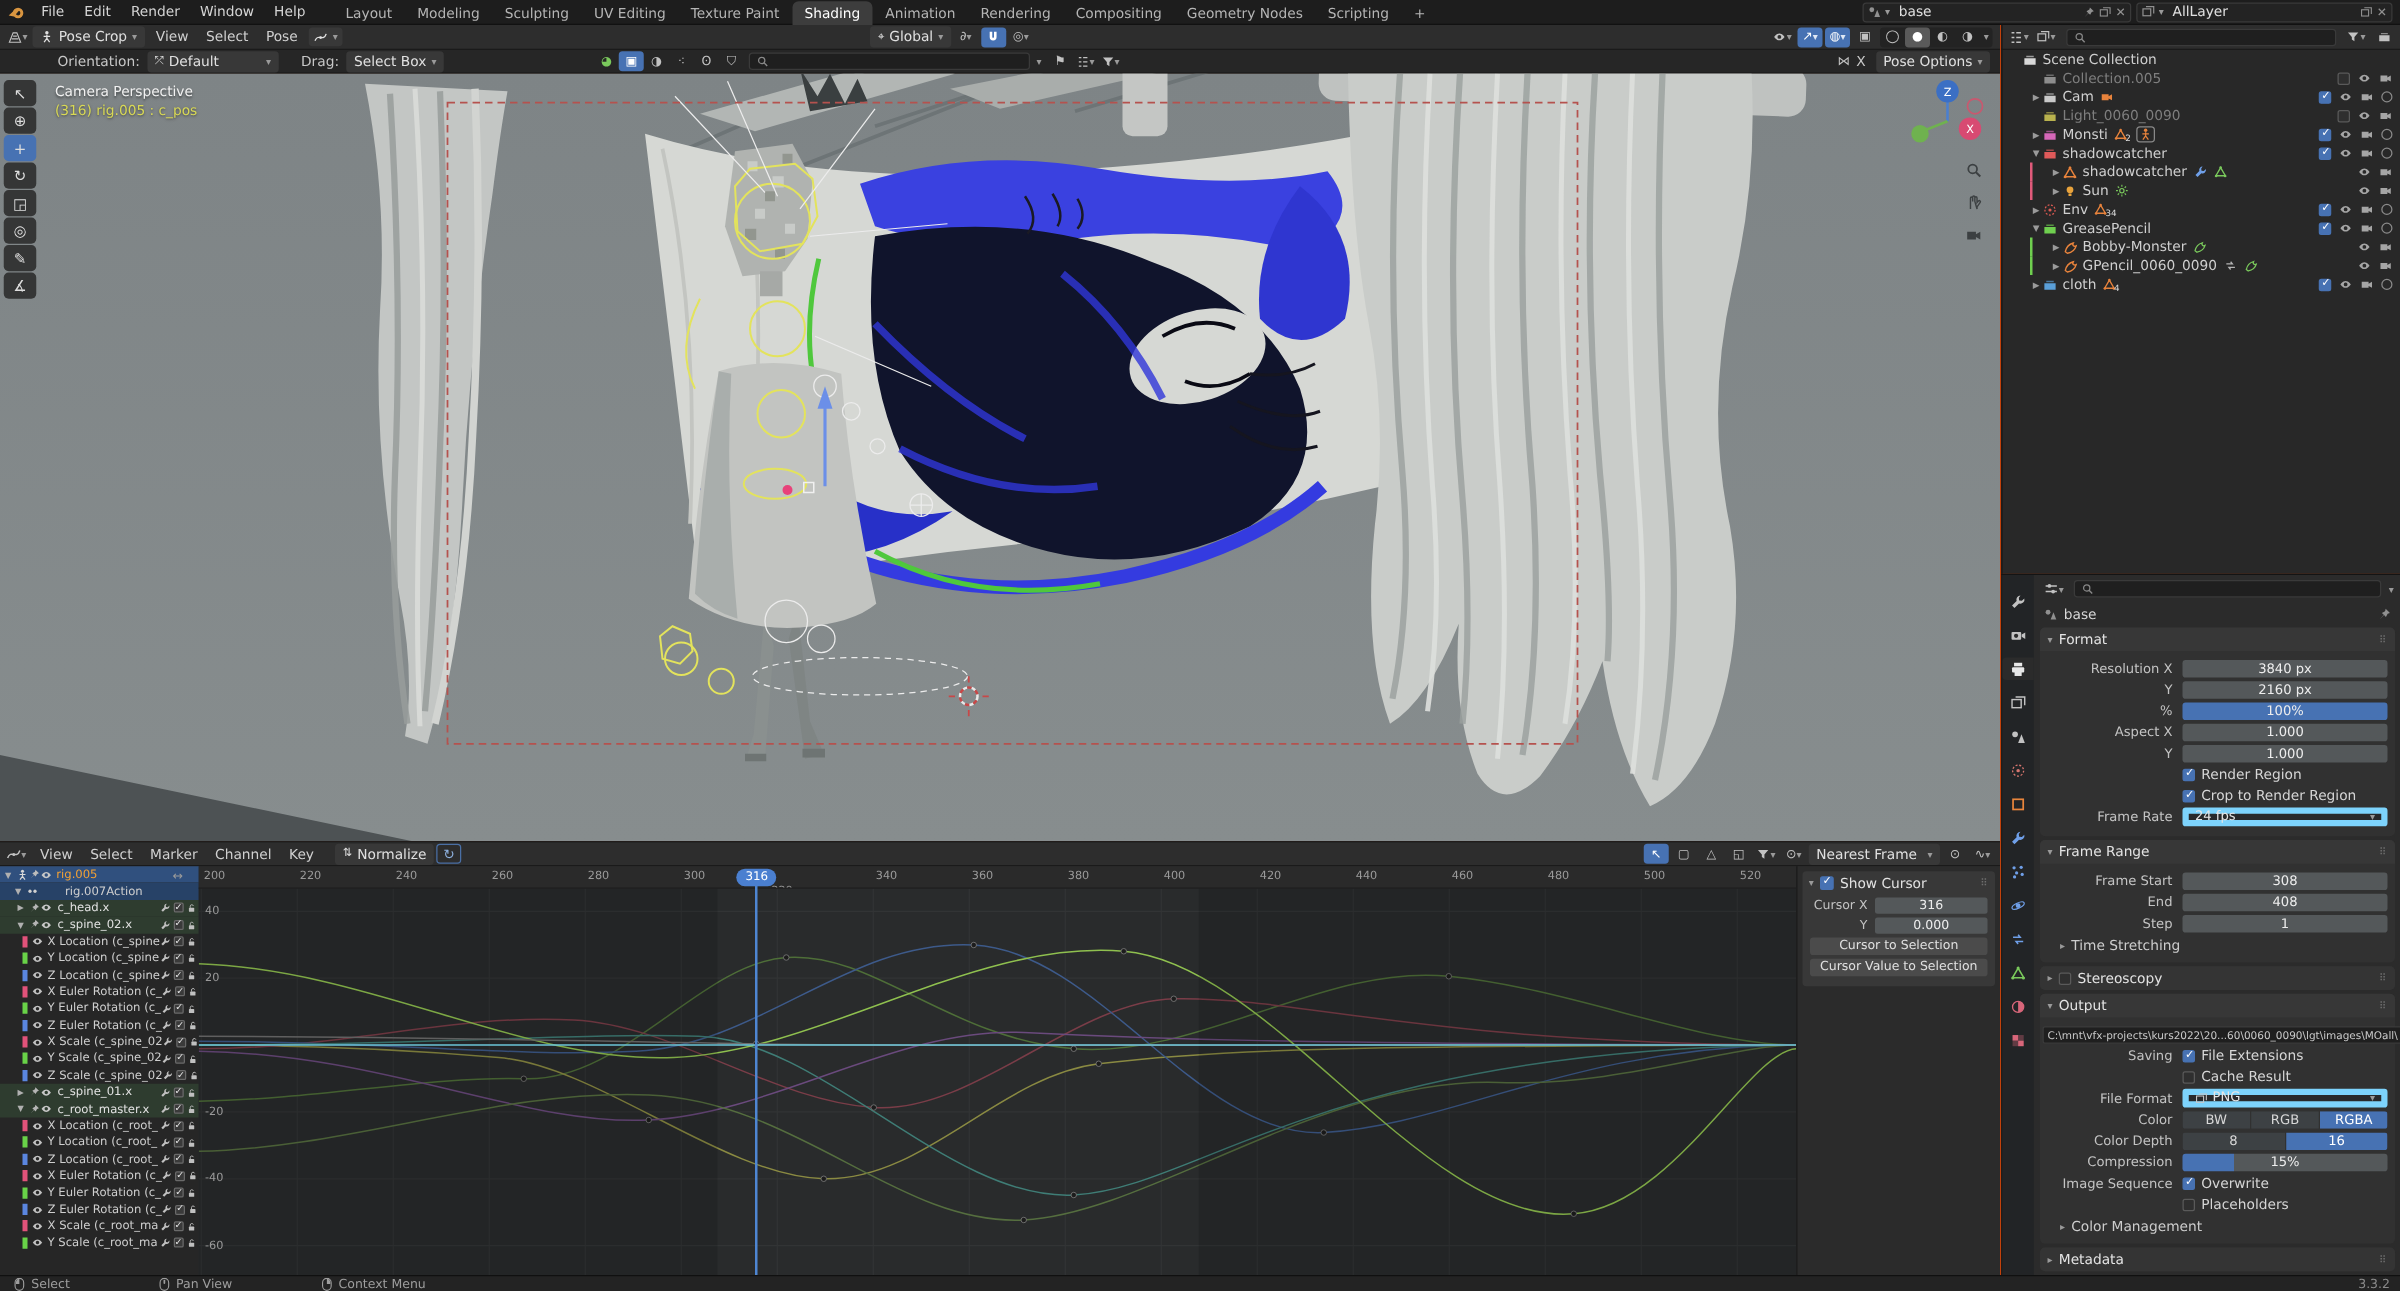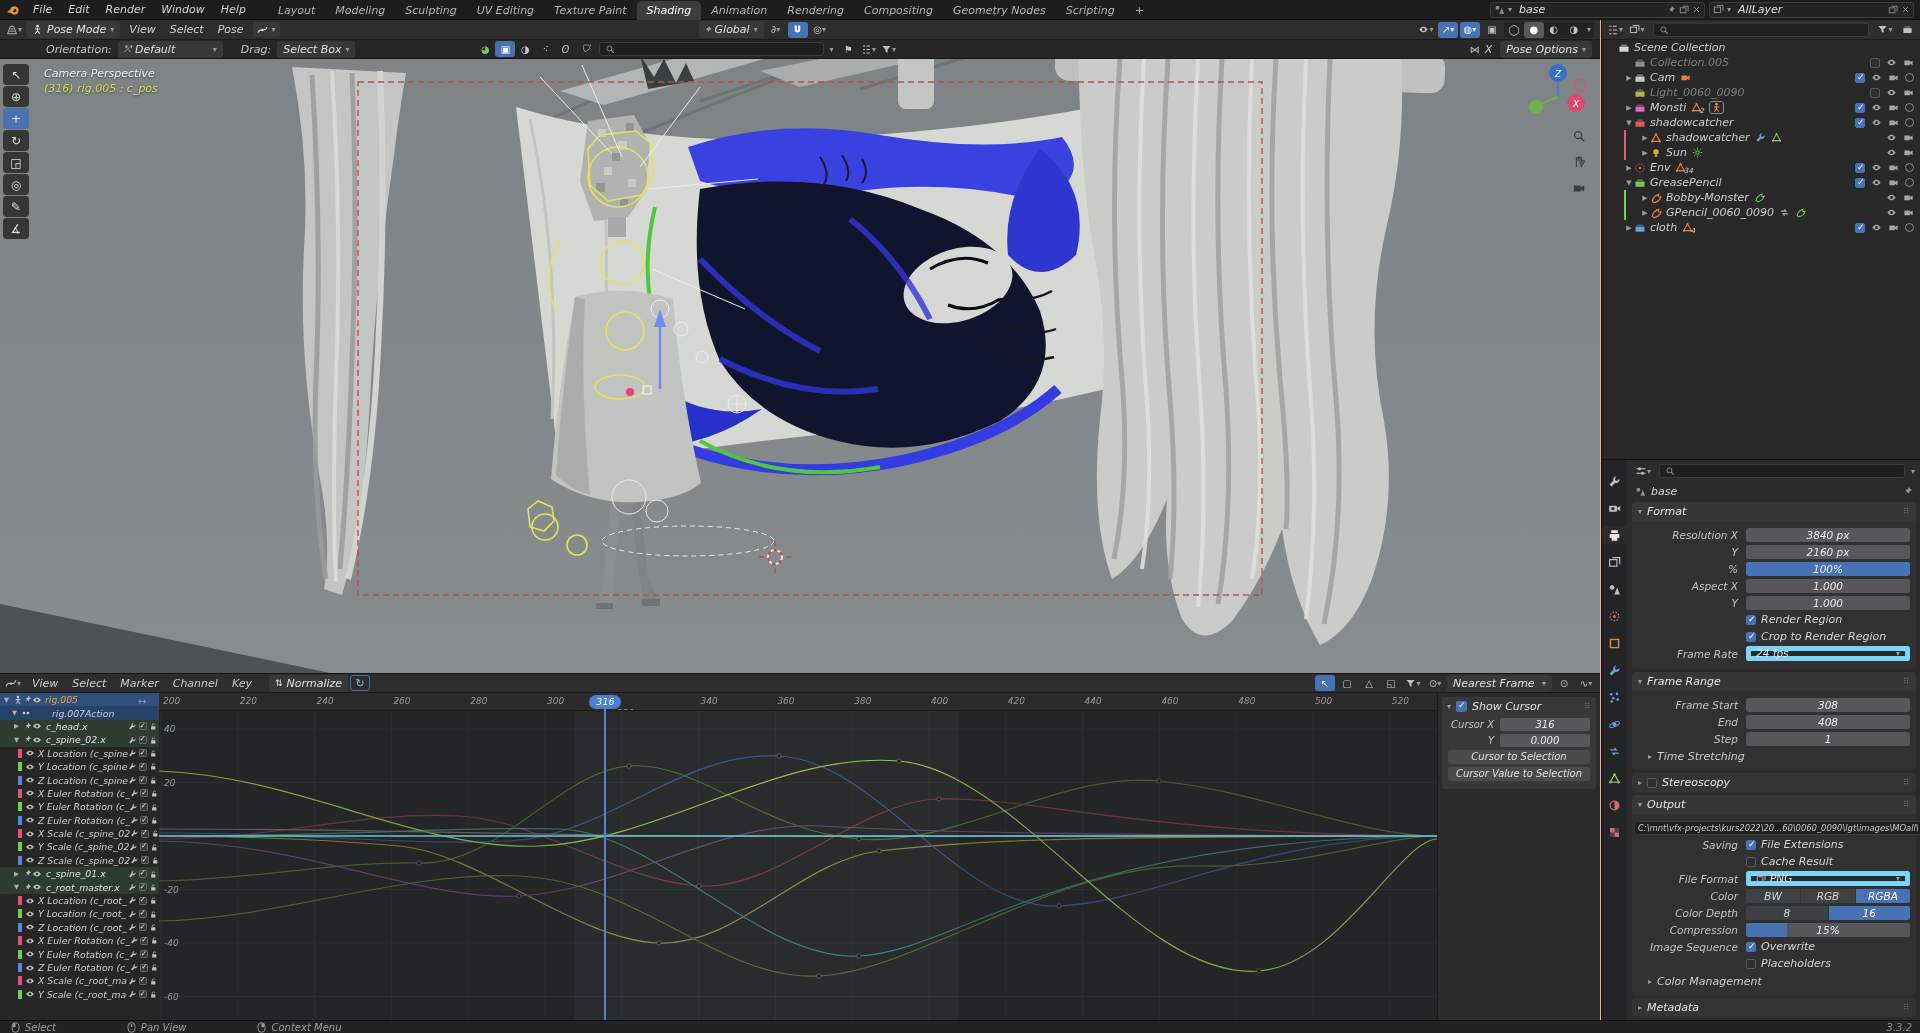--- a/index.html
+++ b/index.html
@@ -1,18 +1,18 @@
 <!DOCTYPE html>
 <html><head>
 <meta charset="utf-8">
 <style>
   * { box-sizing: border-box; margin:0; padding:0; }
   body { background:#000; font-family:"DejaVu Sans","Liberation Sans",sans-serif; }
-  #app { position:relative; width:1920px; height:1033px; background:#fca5a5; overflow:hidden;
-         font-size:11px; color:#c8c8c8;font-style:italic; -webkit-font-smoothing:antialiased; }
+  #app { position:relative; width:1920px; height:1033px; background:#c2410c; overflow:hidden;
+         font-size:11px; color:#c8c8c8; -webkit-font-smoothing:antialiased; }
   .abs { position:absolute; }
   svg.ic { display:inline-block; vertical-align:middle; fill:currentColor; flex:none; }
 
   
   #topbar { left:0; top:0; width:1920px; height:20px; background:#1d1d1d; display:flex; align-items:center; border-bottom:1px solid #111; }
   .menu-item { padding:0 8px; color:#d5d5d5; line-height:19px; }
   #ws-tabs { display:flex; margin-left:14px; height:20px; align-items:flex-end; }
   .wstab { padding:3px 10px 3px 10px; color:#b5b5b5; font-size:11px; border-radius:5px 5px 0 0; line-height:13px; }
   .wstab.active { background:#3d3d3d; color:#fff; }
   .tb-widget { display:flex; align-items:center; height:16px; background:#232323; border:1px solid #3a3a3a; border-radius:3px; padding:0 3px; gap:3px; }
@@ -329,21 +329,21 @@
     <span class="icbtn" style="margin-left:4px">
       <svg class="ic" width="12" height="12">
           <use href="#s-grid"></use>
         </svg>
         <span class="chev">▾</span>
     </span>
     <span class="dd">
       <svg class="ic" width="11" height="11">
           <use href="#s-arm"></use>
         </svg>
-      <span>Pose Mode</span>
+      <span>Pose Crop</span>
         <span class="chev">▾</span>
     </span>
     <div id="vp-menus" style="display:flex">
         <span class="hmenu">View</span>
         <span class="hmenu">Select</span>
         <span class="hmenu">Pose</span>
       </div>
     <span class="dd" style="padding:2px 4px">
       <svg class="ic" width="11" height="11">
           <use href="#s-fcurve"></use>

